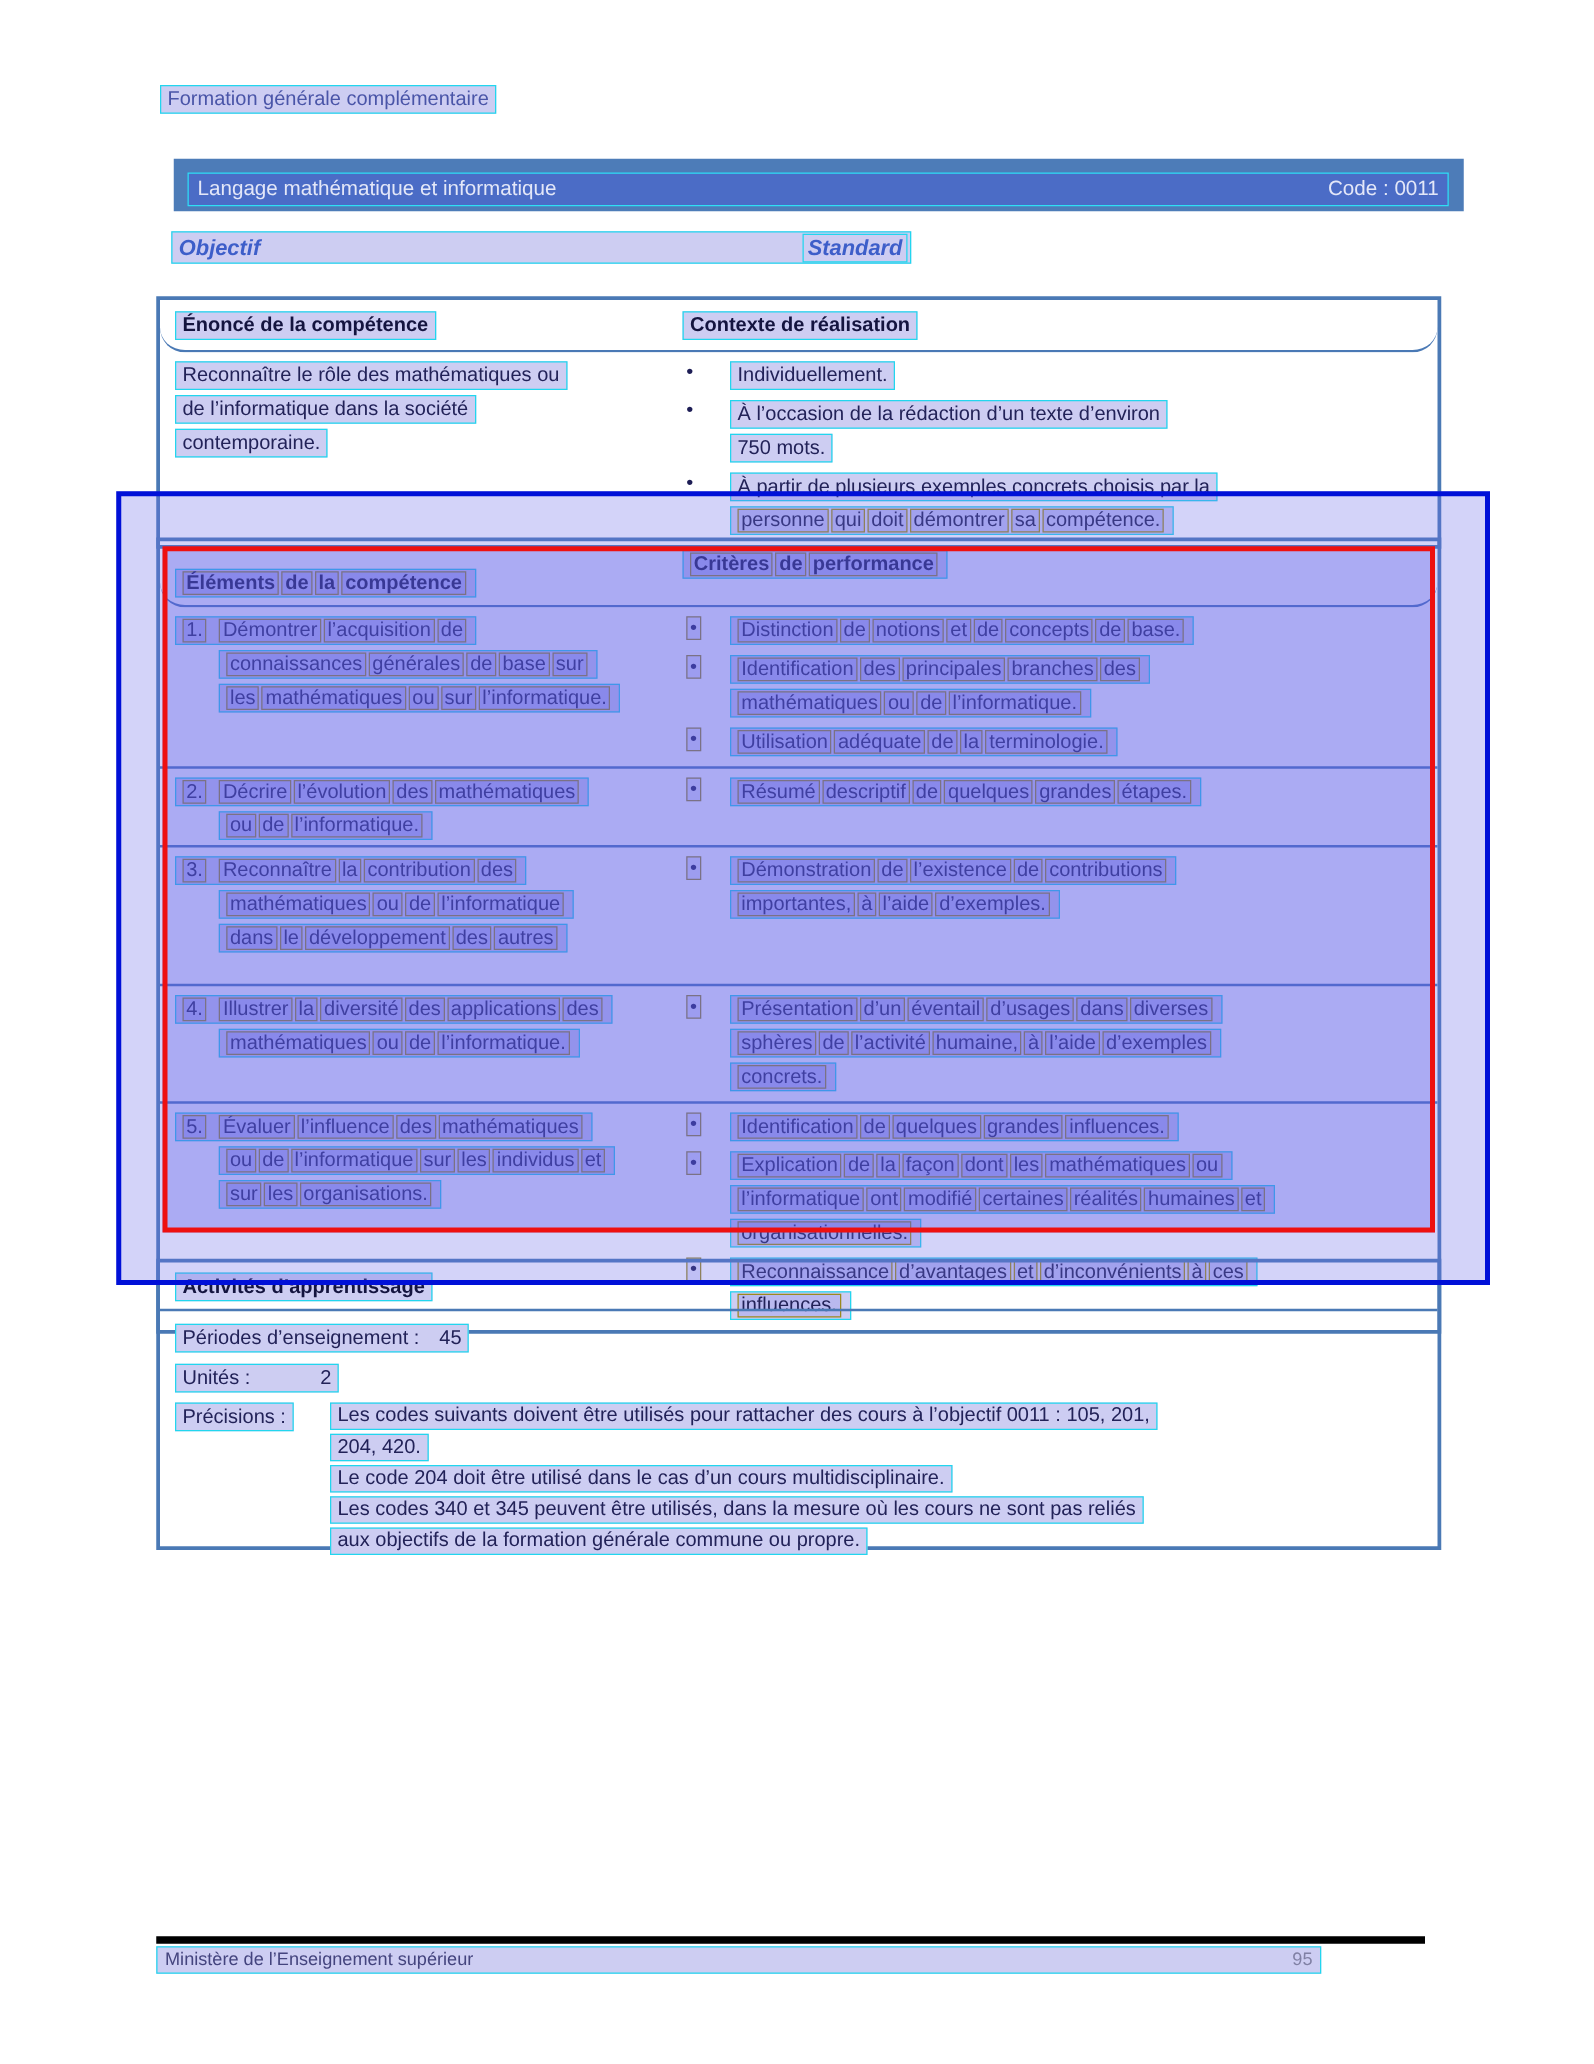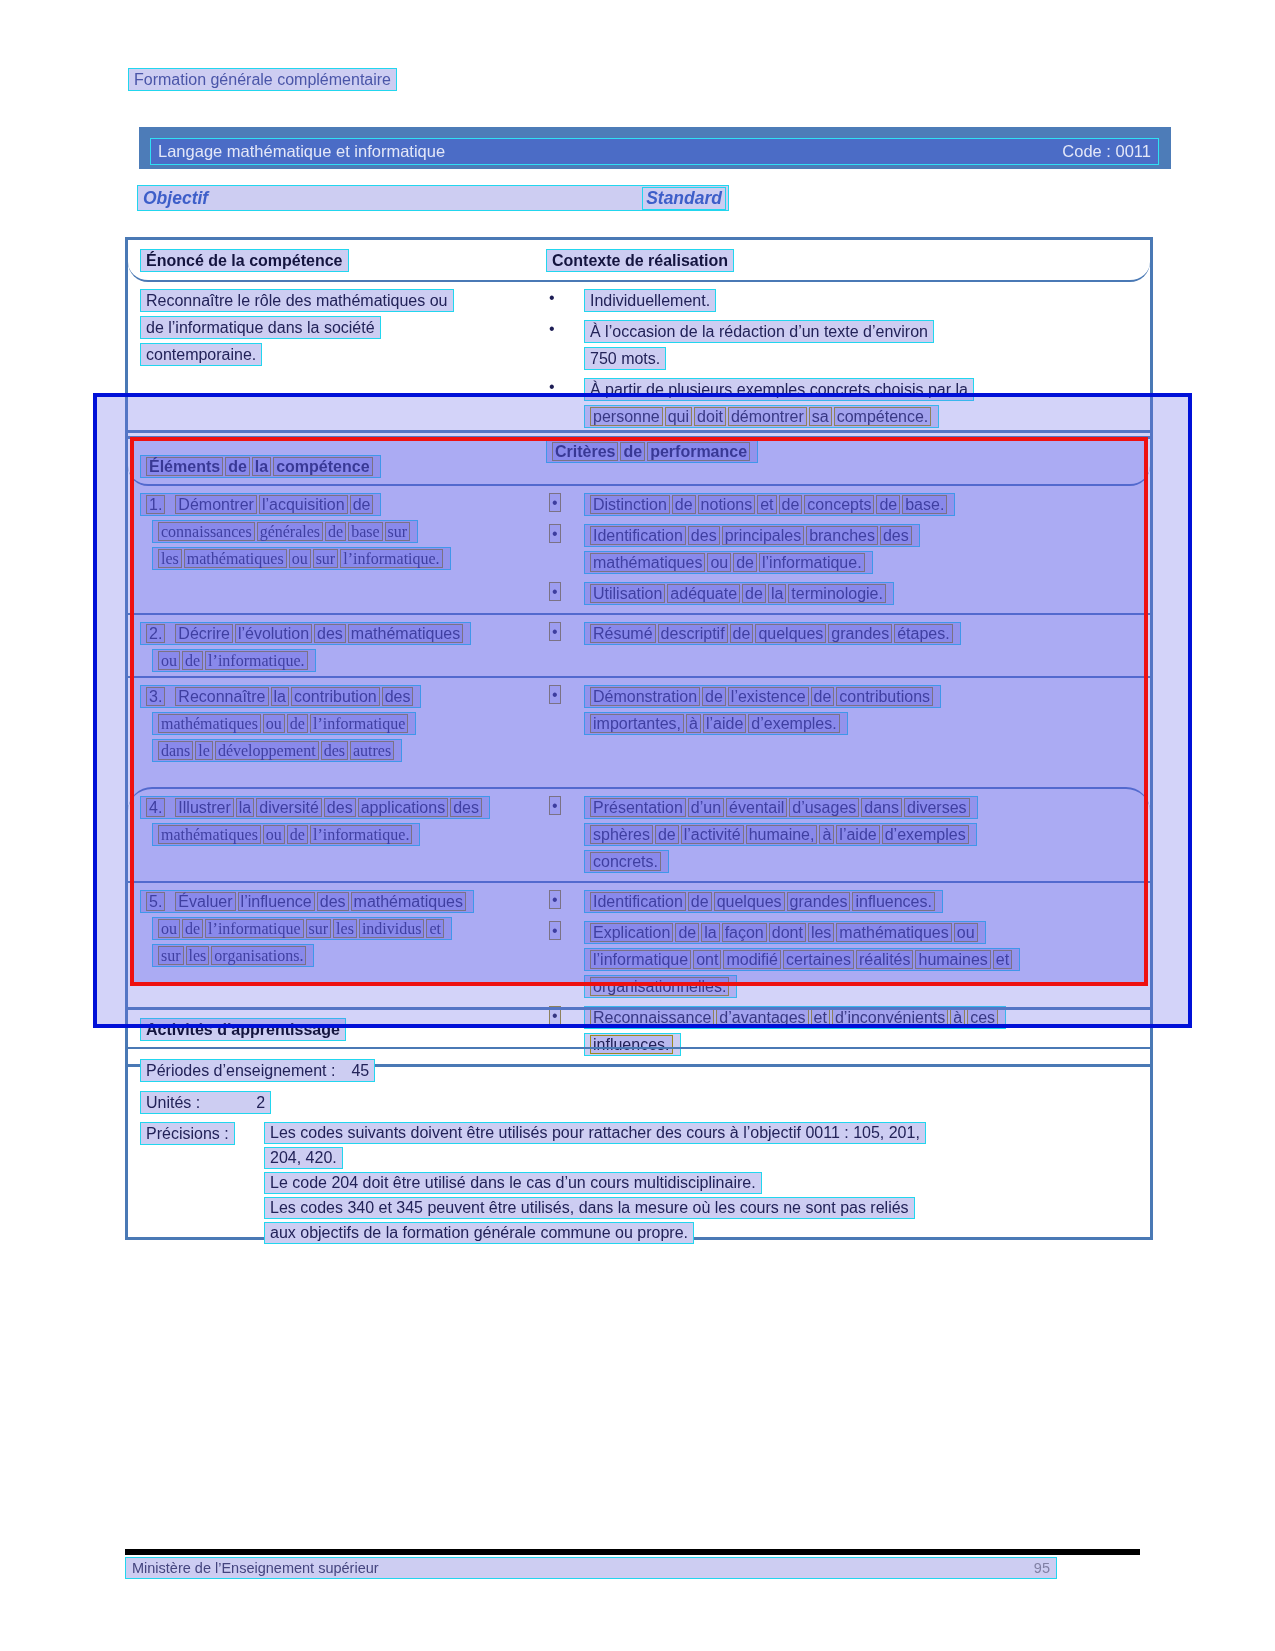--- a/index.html
+++ b/index.html
@@ -29,21 +29,21 @@
   .thead{display:flex;border-bottom:2px solid #4a79b5;align-items:flex-start;border-radius:20px;}
   .thead .cl{width:418px;padding:9px 0 8px 12px;box-sizing:border-box;}
   .thead .cr{flex:1;padding:9px 0 8px 0;}
   .trow{display:flex;}
   .trow + .trow{border-top:2px solid #4a79b5;}
   .cell-l{width:418px;box-sizing:border-box;padding:7px 0 0 12px;}
   .cell-r{flex:1;padding:7px 0 0 0;}
   .brow{display:flex;margin-bottom:4px;}
   .bcol{width:38px;flex:none;padding-left:3px;box-sizing:border-box;color:#1d1d55;}
   .btext{flex:1;}
-  .ind{margin-left:12px;font-family:Liberation Serif, serif;}
+  .ind{margin-left:35px;}
   .num{margin-right:10px;}
   
   .ov-blue{left:93px;top:393px;width:1099px;height:635px;background:rgba(110,110,235,0.30);
            border:4px solid #0010d8;box-sizing:border-box;pointer-events:none;z-index:50;}
   .ov-red{left:130px;top:437px;width:1018px;height:549px;background:rgba(80,80,230,0.30);
           border:4px solid #ee1010;box-sizing:border-box;pointer-events:none;z-index:51;}
   
   .act-head{border-bottom:2px solid #4a79b5;padding:8px 0 6px 12px;}
   .act-body{padding:2px 0 4px 12px;}
   .label-val .val{display:inline-block;margin-left:16px;}
@@ -175,21 +175,21 @@
       <div class="brow">
         <span class="bcol"><span class="w">•</span></span>
         <div class="btext">
           <div class="lrow"><span class="line"><span class="w">Démonstration</span><span class="w">de</span><span class="w">l’existence</span><span class="w">de</span><span class="w">contributions</span></span></div>
           <div class="lrow"><span class="line"><span class="w">importantes,</span><span class="w">à</span><span class="w">l’aide</span><span class="w">d’exemples.</span></span></div>
         </div>
       </div>
     </div>
   </div>
 
-  <div class="trow" style="min-height:84px;border-radius:24px;">
+  <div class="trow" style="min-height:84px;">
     <div class="cell-l">
       <div class="lrow"><span class="line"><span class="w num">4.</span><span><span class="w">Illustrer</span><span class="w">la</span><span class="w">diversité</span><span class="w">des</span><span class="w">applications</span><span class="w">des</span></span></span></div>
       <div class="lrow ind"><span class="line"><span class="w">mathématiques</span><span class="w">ou</span><span class="w">de</span><span class="w">l’informatique.</span></span></div>
     </div>
     <div class="cell-r">
       <div class="brow">
         <span class="bcol"><span class="w">•</span></span>
         <div class="btext">
           <div class="lrow"><span class="line"><span class="w">Présentation</span><span class="w">d’un</span><span class="w">éventail</span><span class="w">d’usages</span><span class="w">dans</span><span class="w">diverses</span></span></div>
           <div class="lrow"><span class="line"><span class="w">sphères</span><span class="w">de</span><span class="w">l’activité</span><span class="w">humaine,</span><span class="w">à</span><span class="w">l’aide</span><span class="w">d’exemples</span></span></div>

